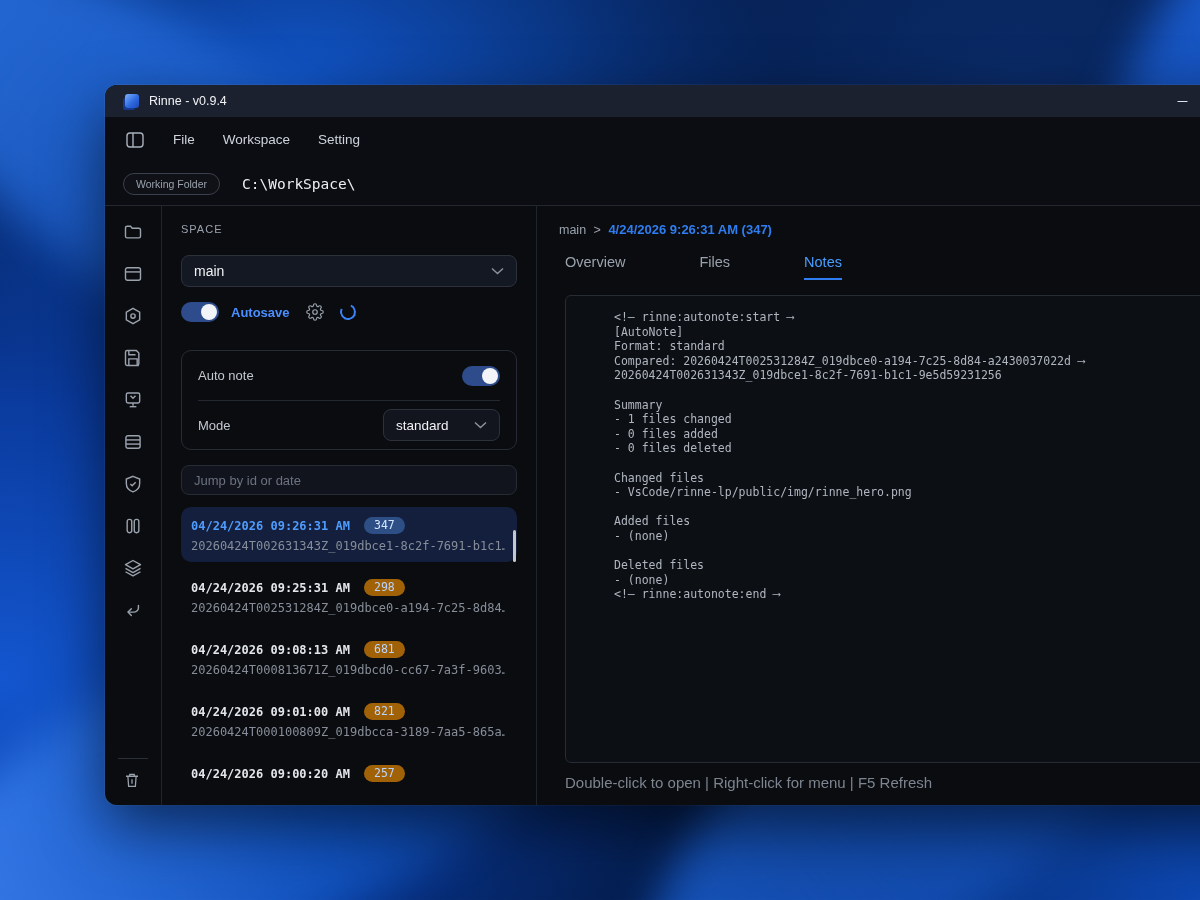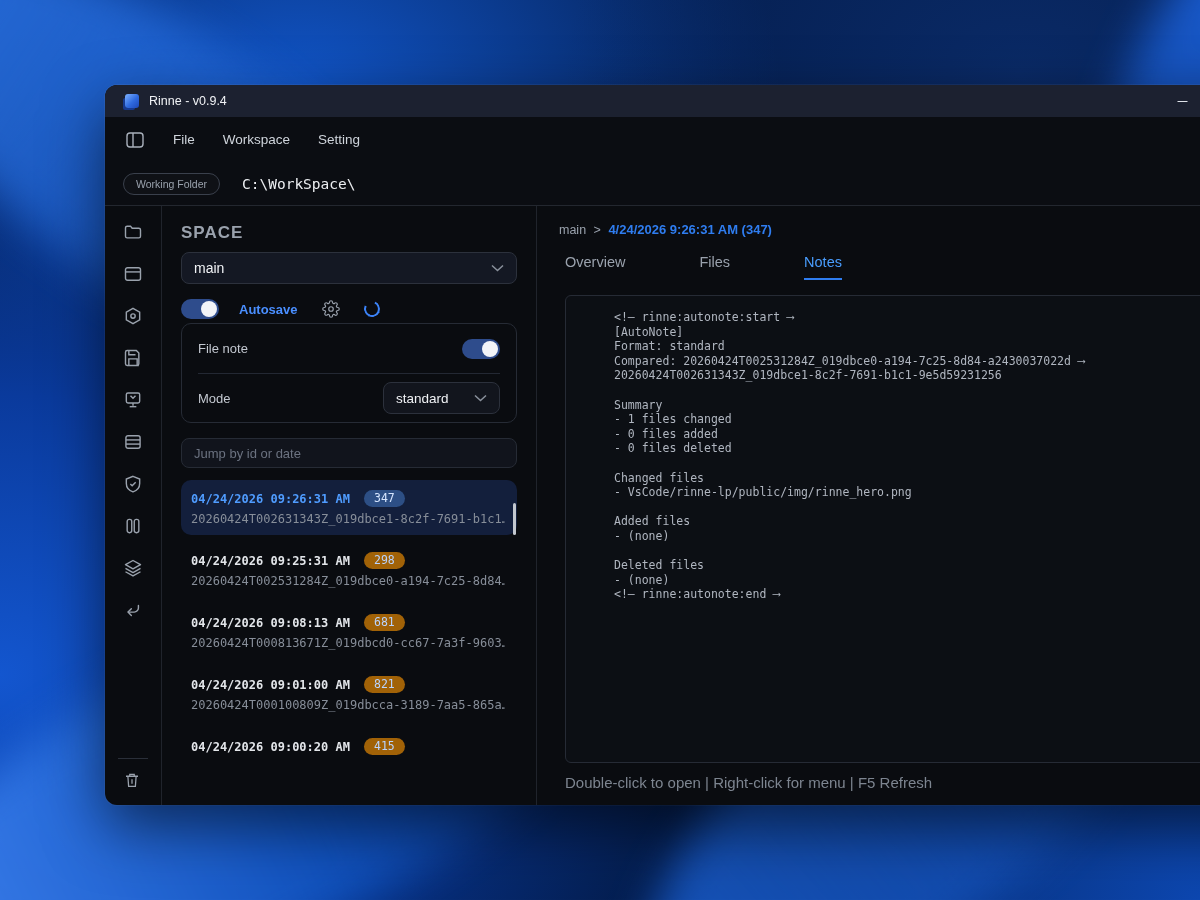--- a/index.html
+++ b/index.html
@@ -66,26 +66,26 @@
   .rail { width:57px; border-right:1px solid #20242c; display:flex; flex-direction:column;
     align-items:center; padding-top:16px; flex:none; }
   .rail-ic { width:20px; height:20px; color:#9aa2ad; margin-bottom:22px; flex:none; }
   .rail-spacer { flex:1; }
   .rail-divider { width:30px; border-top:1px solid #2a2f39; margin-bottom:12px; }
   .rail-ic.trash { margin-bottom:14px; }
 
   
   .left-panel { width:375px; border-right:1px solid #20242c; padding:17px 19px 0 19px;
     display:flex; flex-direction:column; min-height:0; flex:none; }
-  .space-label { font-size:17px; font-weight:bold; letter-spacing:1px; color:#9aa2ad; margin-bottom:9px; }
+  .space-label { font-size:11px; font-weight:normal; letter-spacing:1px; color:#9aa2ad; margin-bottom:20px; }
   .select { height:32px; background:#141823; border:1px solid #2c313c; border-radius:8px;
     display:flex; align-items:center; padding:0 12px; font-size:14px; color:#f0f2f5; }
   .select .chev { margin-left:auto; color:#8a919c; }
   .chev svg { display:block; }
-  .autosave-row { display:flex; align-items:center; margin:15px 0 4px 0;gap:8px; }
+  .autosave-row { display:flex; align-items:center; margin:15px 0 28px 0; }
   .toggle { width:38px; height:20px; border-radius:999px; background:#2e4c8c; position:relative; flex:none; }
   .toggle .knob { position:absolute; right:2px; top:2px; width:16px; height:16px; border-radius:50%; background:#f2f4f8; }
   .autosave-text { margin-left:12px; font-size:13px; font-weight:bold; color:#4a8fff; }
   .gear { margin-left:16px; width:18px; height:18px; color:#9aa2ad; }
   .spinner { margin-left:16px; width:16px; height:16px; border-radius:50%;
     border:2.5px solid #3b82f6; border-top-color:transparent; transform:rotate(-20deg); }
 
   .settings-card { border:1px solid #262b35; border-radius:10px; padding:0 16px; margin-bottom:15px; }
   .settings-row { height:49px; display:flex; align-items:center; }
   .settings-row + .settings-row { border-top:1px solid #232833; }
@@ -277,21 +277,21 @@
             <svg width="18" height="18" viewBox="0 0 24 24" fill="none" stroke="currentColor" stroke-width="1.6">
                 <circle cx="12" cy="12" r="3"></circle>
                 <path d="M19.4 15a1.7 1.7 0 0 0 .34 1.87l.06.06a2 2 0 1 1-2.83 2.83l-.06-.06a1.7 1.7 0 0 0-1.87-.34 1.7 1.7 0 0 0-1 1.55V21a2 2 0 1 1-4 0v-.09a1.7 1.7 0 0 0-1-1.55 1.7 1.7 0 0 0-1.87.34l-.06.06a2 2 0 1 1-2.83-2.83l.06-.06a1.7 1.7 0 0 0 .34-1.87 1.7 1.7 0 0 0-1.55-1H3a2 2 0 1 1 0-4h.09a1.7 1.7 0 0 0 1.55-1 1.7 1.7 0 0 0-.34-1.87l-.06-.06a2 2 0 1 1 2.83-2.83l.06.06a1.7 1.7 0 0 0 1.87.34h0a1.7 1.7 0 0 0 1-1.55V3a2 2 0 1 1 4 0v.09a1.7 1.7 0 0 0 1 1.55h0a1.7 1.7 0 0 0 1.87-.34l.06-.06a2 2 0 1 1 2.83 2.83l-.06.06a1.7 1.7 0 0 0-.34 1.87v0a1.7 1.7 0 0 0 1.55 1H21a2 2 0 1 1 0 4h-.09a1.7 1.7 0 0 0-1.55 1z"></path>
               </svg>
           </span>
           <span class="spinner"></span>
         </div>
 
         <div class="settings-card">
           <div class="settings-row">
-            <span class="settings-label">File note</span>
+            <span class="settings-label">Auto note</span>
             <span class="settings-ctl toggle">
                 <span class="knob"></span>
               </span>
           </div>
           <div class="settings-row">
             <span class="settings-label">Mode</span>
             <span class="settings-ctl mini-select">
               <span>standard</span>
               <span class="chev">
                 <svg width="13" height="8" viewBox="0 0 13 8" fill="none" stroke="currentColor" stroke-width="1.5">
@@ -329,21 +329,21 @@
           <div class="snap-item">
             <div class="snap-top">
               <span class="snap-date">04/24/2026 09:01:00 AM</span>
               <span class="snap-badge">821</span>
             </div>
             <div class="snap-id">20260424T000100809Z_019dbcca-3189-7aa5-865a…</div>
           </div>
           <div class="snap-item">
             <div class="snap-top">
               <span class="snap-date">04/24/2026 09:00:20 AM</span>
-              <span class="snap-badge">415</span>
+              <span class="snap-badge">257</span>
             </div>
           </div>
           <span class="list-scrollbar"></span>
         </div>
       </div>
 
       <div class="right-panel">
         <div class="breadcrumb">
           <span class="crumb-space">main</span>
           <span style="margin: 0px 4px;">&gt;</span>

